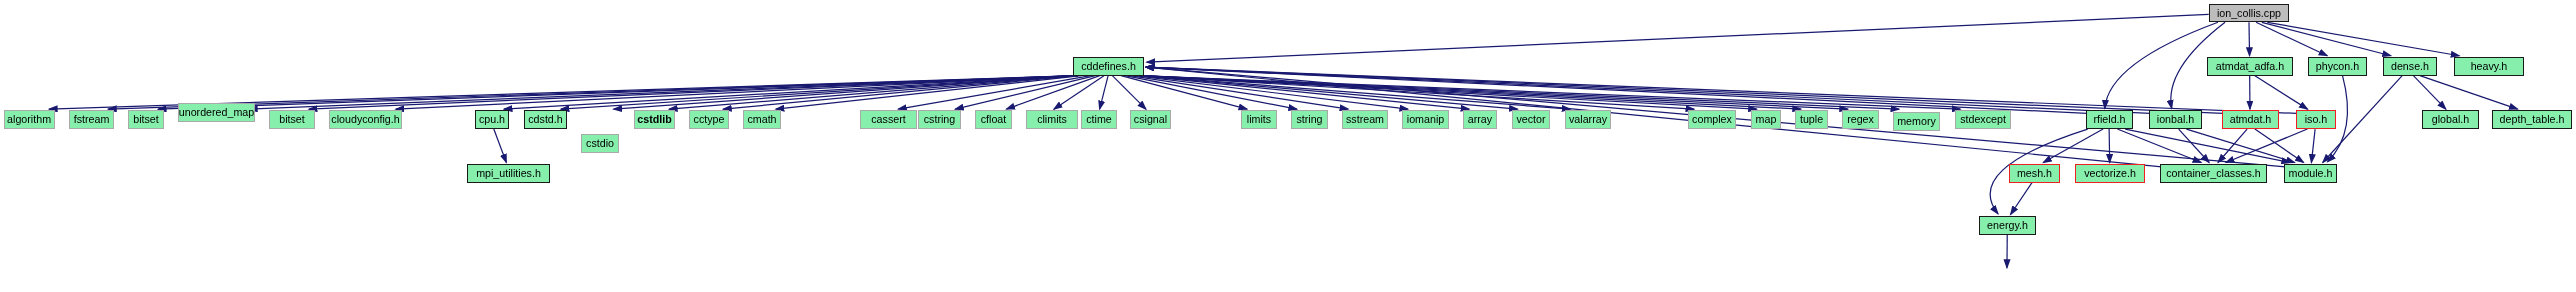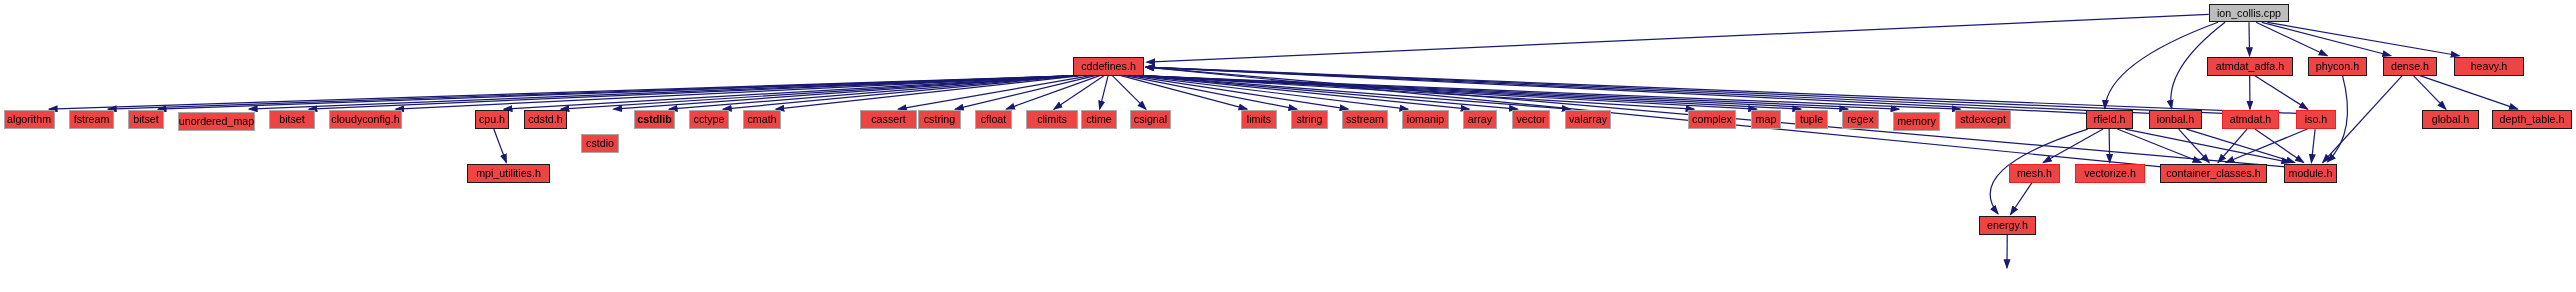--- a/index.html
+++ b/index.html
@@ -1,21 +1,21 @@
 <!DOCTYPE html>
 <html style="font-size:11.4px"><head>
 <meta charset="utf-8">
 <style>
   html,body{margin:0;padding:0;background:#ffffff;}
   #graph{position:relative;width:2576px;height:293px;background:#ffffff;
          font-family:"Liberation Sans","DejaVu Sans",sans-serif;overflow:hidden;}
   #edges{position:absolute;left:0;top:0;z-index:1;}
   .node{position:absolute;height:18.5px;box-sizing:border-box;z-index:2;
         display:flex;align-items:center;justify-content:center;
-        background:#ef4444;color:#000000;font-size:10.7px;white-space:nowrap;}
+        background:#86efac;color:#000000;font-size:10.7px;white-space:nowrap;}
   .node.ext{border:0.7px solid #a9a9a9;}
   .node.int{border:1.4px solid #1a1a1a;}
   .node.red{border:1.4px solid #ee2020;}
   .node.cur{border:1.4px solid #1a1a1a;background:#bdbdbd;}
 </style>
 </head>
 <body>
 
 <div id="graph">
   <svg id="edges" width="2576" height="293" viewBox="0 0 3619 411">
@@ -96,21 +96,21 @@
 
   <div class="node int" id="n-cddefines_h" style="left:1073px;top:57px;width:71px;">cddefines.h</div>
   <div class="node int" id="n-atmdat_adfa_h" style="left:2207px;top:57px;width:86px;">atmdat_adfa.h</div>
   <div class="node int" id="n-phycon_h" style="left:2308px;top:57px;width:59px;">phycon.h</div>
   <div class="node int" id="n-dense_h" style="left:2383px;top:57px;width:54px;">dense.h</div>
   <div class="node int" id="n-heavy_h" style="left:2454px;top:57px;width:70px;">heavy.h</div>
 
   <div class="node ext" id="n-algorithm" style="left:3.6px;top:110px;width:51px;">algorithm</div>
   <div class="node ext" id="n-fstream" style="left:69px;top:110px;width:45px;">fstream</div>
   <div class="node ext" id="n-bitset" style="left:128px;top:110px;width:36px;">bitset</div>
-  <div class="node ext" id="n-unordered_map" style="left:178px;top:112px;width:77px;">unordered_map</div>
+  <div class="node ext" id="n-unordered_map" style="left:178px;top:103px;width:77px;">unordered_map</div>
   <div class="node ext" id="n-numeric" style="left:269px;top:110px;width:46px;">bitset</div>
   <div class="node ext" id="n-cloudyconfig_h" style="left:329px;top:110px;width:73px;">cloudyconfig.h</div>
   <div class="node int" id="n-cpu_h" style="left:475px;top:110px;width:34px;">cpu.h</div>
   <div class="node int" id="n-cdstd_h" style="left:524px;top:110px;width:43px;">cdstd.h</div>
   <div class="node ext" id="n-cstdio" style="left:581px;top:110px;width:38px;margin-top:24px;">cstdio</div>
   <div class="node ext" id="n-cstdlib" style="left:634px;top:110px;width:41px;font-weight:bold;">cstdlib</div>
   <div class="node ext" id="n-cctype" style="left:689px;top:110px;width:40px;">cctype</div>
   <div class="node ext" id="n-cmath" style="left:743px;top:110px;width:38px;">cmath</div>
   <div class="node ext" id="n-cassert" style="left:860px;top:110px;width:57px;">cassert</div>
   <div class="node ext" id="n-cstring" style="left:918px;top:110px;width:43px;">cstring</div>

